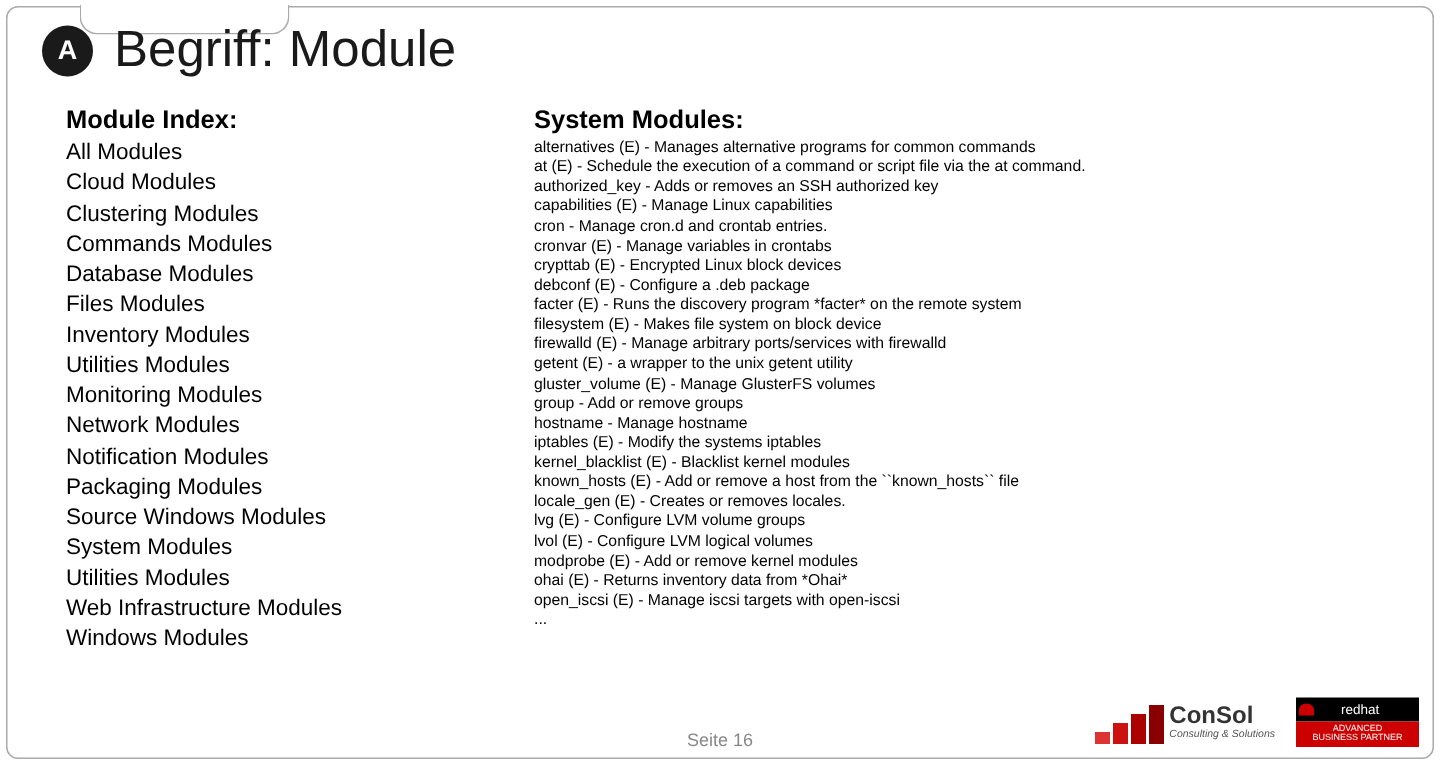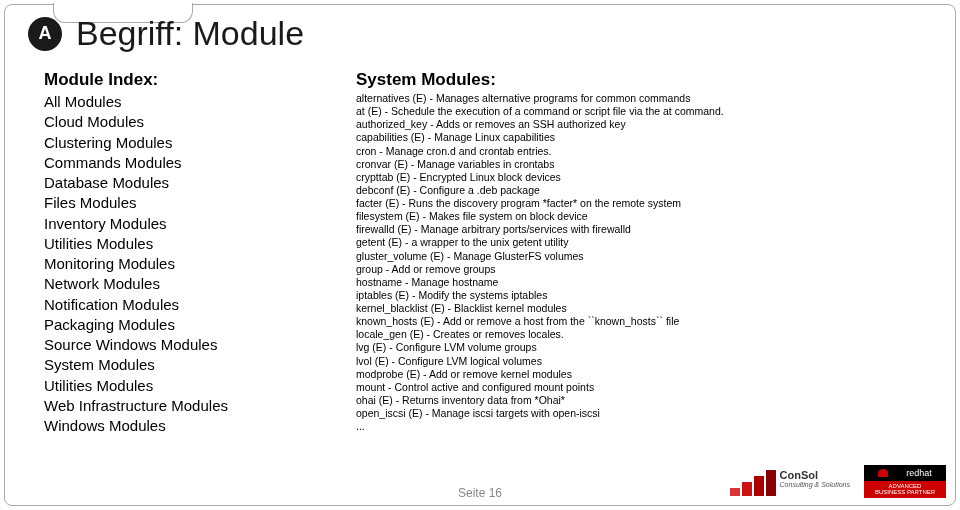--- a/index.html
+++ b/index.html
@@ -113,37 +113,37 @@
   }
   .consol-bars span {
     width: 10px;
     background: #c00;
     display: block;
   }
   .consol-bars span:nth-child(1){height:8px;background:#d33;}
   .consol-bars span:nth-child(2){height:14px;background:#c11;}
   .consol-bars span:nth-child(3){height:20px;background:#a00;}
   .consol-bars span:nth-child(4){height:26px;background:#800;}
-  .consol-text { font-size: 11px; font-weight: bold; color:#333; line-height:1; }
+  .consol-text { font-size: 16px; font-weight: bold; color:#333; line-height:1; }
   .consol-sub { font-size: 7px; font-style: italic; color:#555; }
   .logo-redhat {
     position: absolute;
     bottom: 12px;
     right: 14px;
     width: 82px;
     text-align: center;
   }
   .rh-top {
     background: #000;
     color: #fff;
     font-size: 9px;
     padding: 3px 2px;
     display:flex;
     align-items:center;
-    justify-content:center;
+    justify-content:flex-start;
     gap:18px;
   }
   .rh-hat {
     width:10px;height:8px;background:#c00;border-radius:50% 50% 0 0;
   }
   .rh-bottom {
     background: #c00;
     color: #fff;
     font-size: 6px;
     padding: 2px;
@@ -205,21 +205,20 @@
         <div>gluster_volume (E) - Manage GlusterFS volumes</div>
         <div>group - Add or remove groups</div>
         <div>hostname - Manage hostname</div>
         <div>iptables (E) - Modify the systems iptables</div>
         <div>kernel_blacklist (E) - Blacklist kernel modules</div>
         <div>known_hosts (E) - Add or remove a host from the ``known_hosts`` file</div>
         <div>locale_gen (E) - Creates or removes locales.</div>
         <div>lvg (E) - Configure LVM volume groups</div>
         <div>lvol (E) - Configure LVM logical volumes</div>
         <div>modprobe (E) - Add or remove kernel modules</div>
-        <div>mount - Control active and configured mount points</div>
         <div>ohai (E) - Returns inventory data from *Ohai*</div>
         <div>open_iscsi (E) - Manage iscsi targets with open-iscsi</div>
         <div>...</div>
       </div>
   </div>
 </div>
 
 <div class="footer">Seite 16</div>
 
 <div class="logo-consol">

